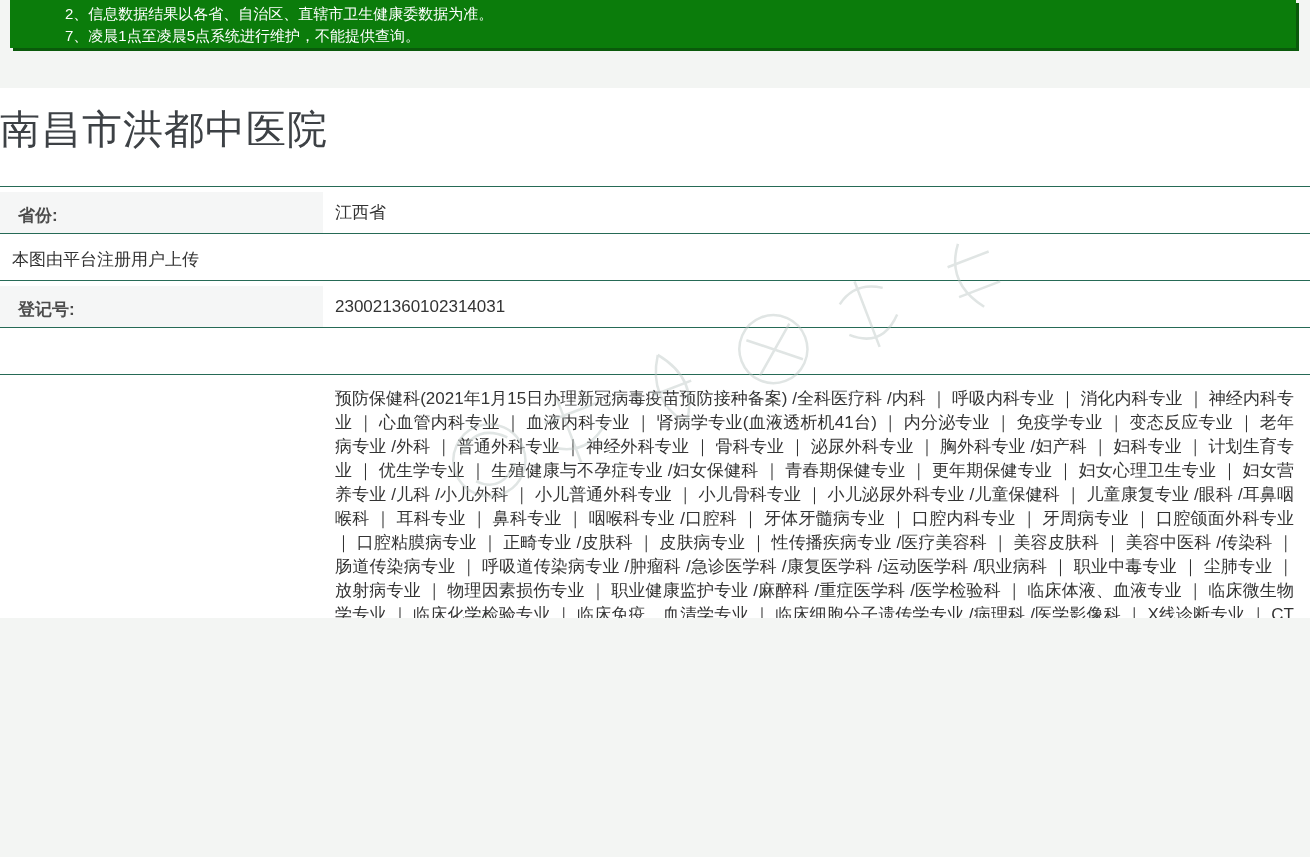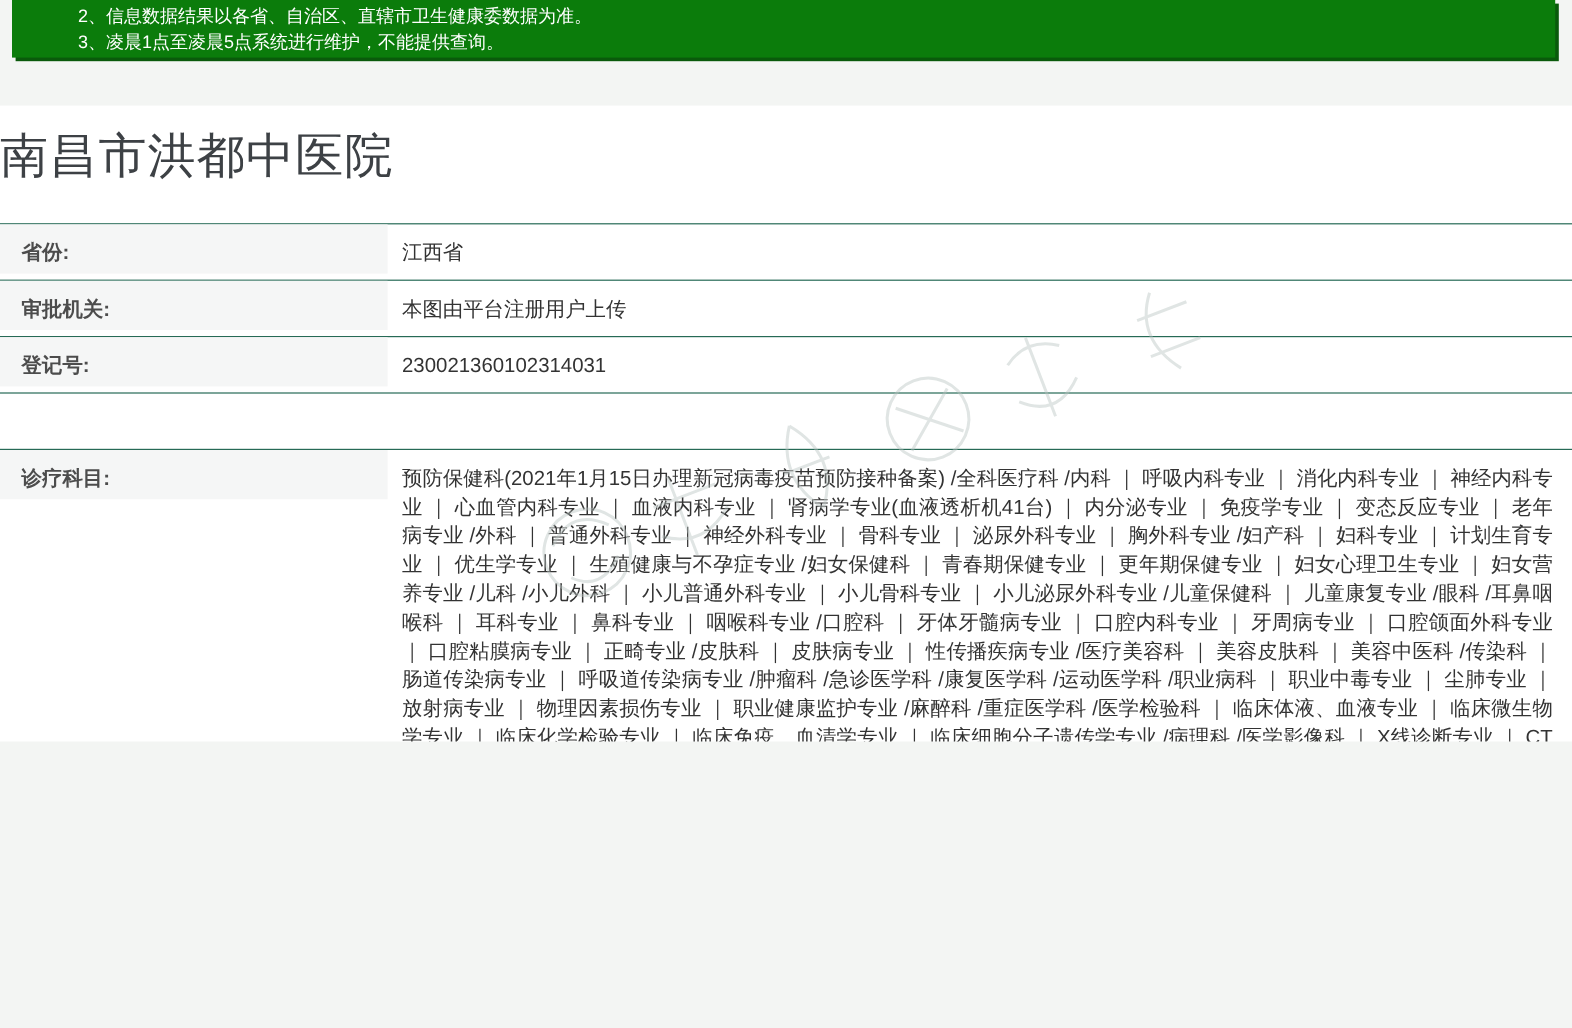--- a/index.html
+++ b/index.html
@@ -29,21 +29,21 @@
     min-height:780px;
   }
   .hospital-title {
     margin:0; padding:14px 0 0 0; height:84px; box-sizing:border-box;
     font-size:40px; font-weight:400; color:#3d4145;
     letter-spacing:1px;
   }
 
   
   .info-table { border-top:1px solid #266a56; margin-top:14px; }
-  .row { display:flex; border-bottom:1px solid #266a56; min-height:46px; align-items:flex-start; }
+  .row { display:flex; border-bottom:1px solid #266a56; min-height:46px; align-items:flex-end; }
   .row-label {
     width:323px; flex:0 0 323px; box-sizing:border-box;
     background:#f5f6f6;
     padding:12px 10px 6px 18px;
     font-size:17px; font-weight:bold; color:#4c4c4c;
   }
   .row-value {
     flex:1 1 auto; box-sizing:border-box;
     padding:12px 16px 8px 12px;
     font-size:17px; color:#333333; line-height:24px;
@@ -65,35 +65,34 @@
     text-shadow:-1px -1px 0 #fff, 1px -1px 0 #fff, -1px 1px 0 #fff, 1px 1px 0 #fff;
   }
 </style>
 </head>
 <body>
 
 <div class="viewport">
 
   <div class="notice-banner">
     <div class="notice-line">2、信息数据结果以各省、自治区、直辖市卫生健康委数据为准。</div>
-    <div class="notice-line">3、凌晨1点至凌晨5点系统进行维护，不能提供查询。</div>
+    <div class="notice-line">7、凌晨1点至凌晨5点系统进行维护，不能提供查询。</div>
   </div>
 
   <div class="content">
     <h1 class="hospital-title">南昌市洪都中医院</h1>
 
     <div class="info-table">
 
       <div class="row">
         <div class="row-label">省份:</div>
         <div class="row-value">江西省</div>
       </div>
 
       <div class="row">
-        <div class="row-label">审批机关:</div>
         <div class="row-value">本图由平台注册用户上传</div>
       </div>
 
       <div class="row">
         <div class="row-label">登记号:</div>
         <div class="row-value">230021360102314031</div>
       </div>
 
       <div class="row">
       </div>

